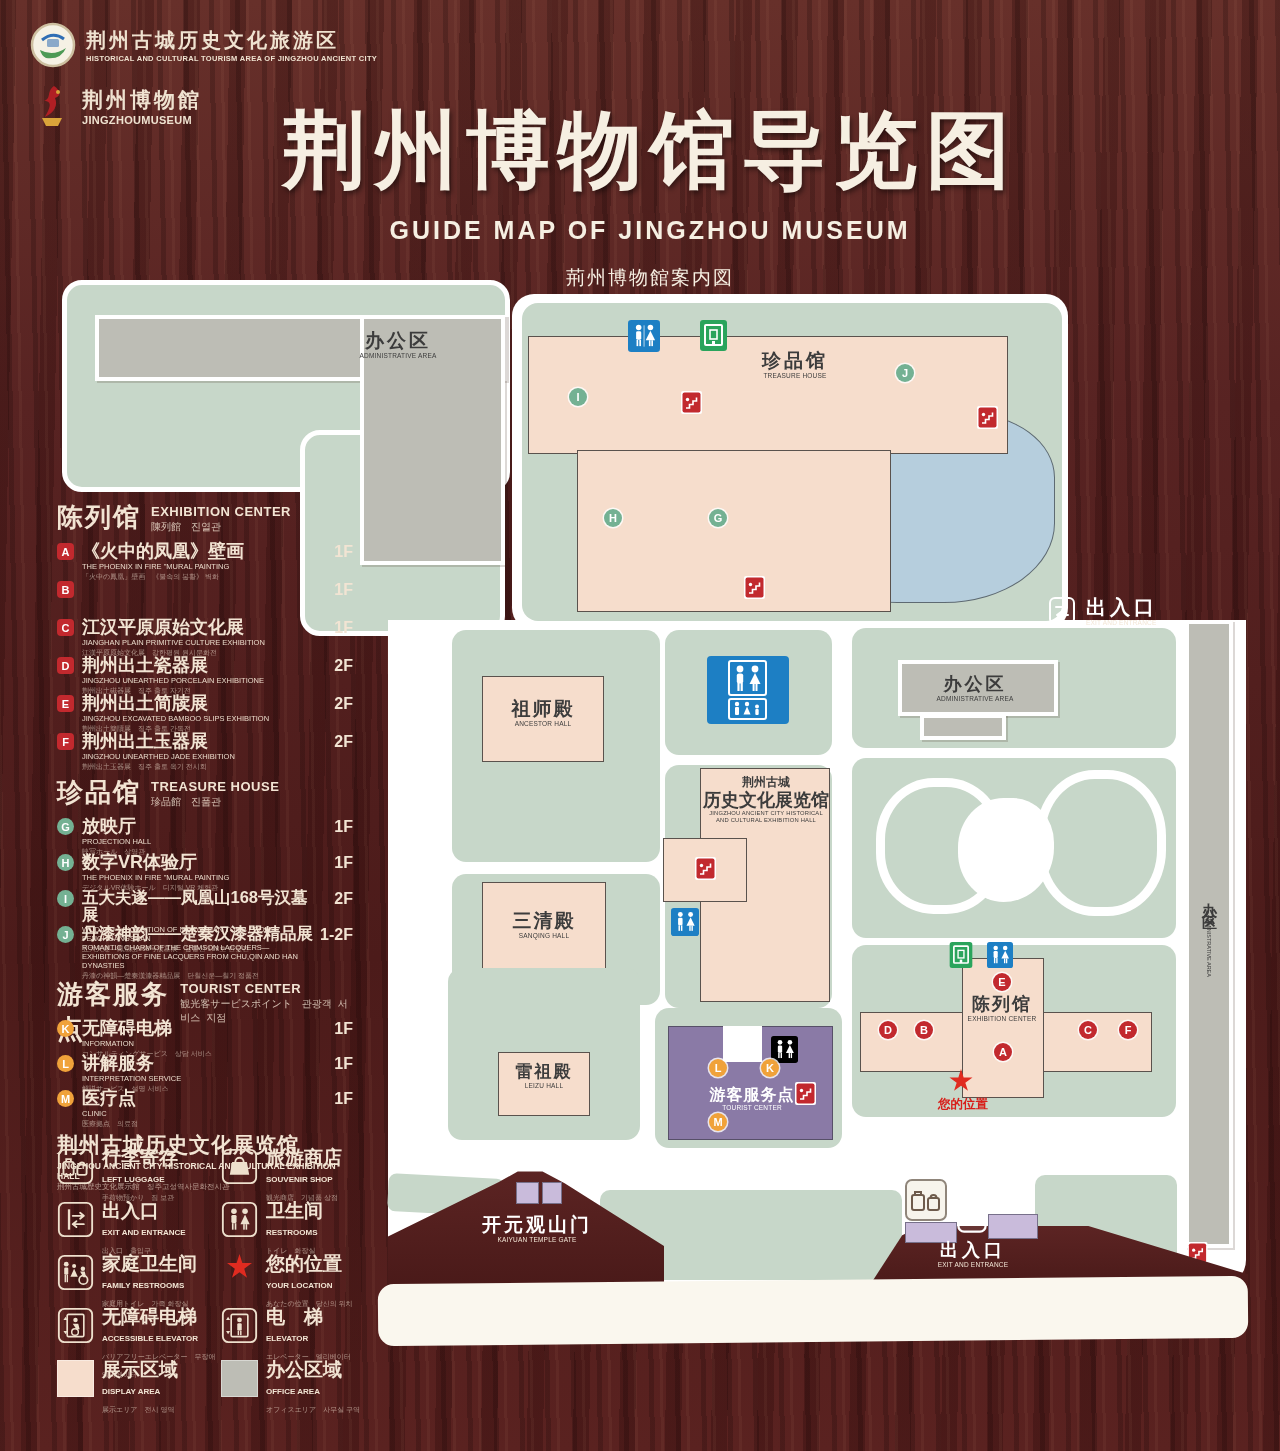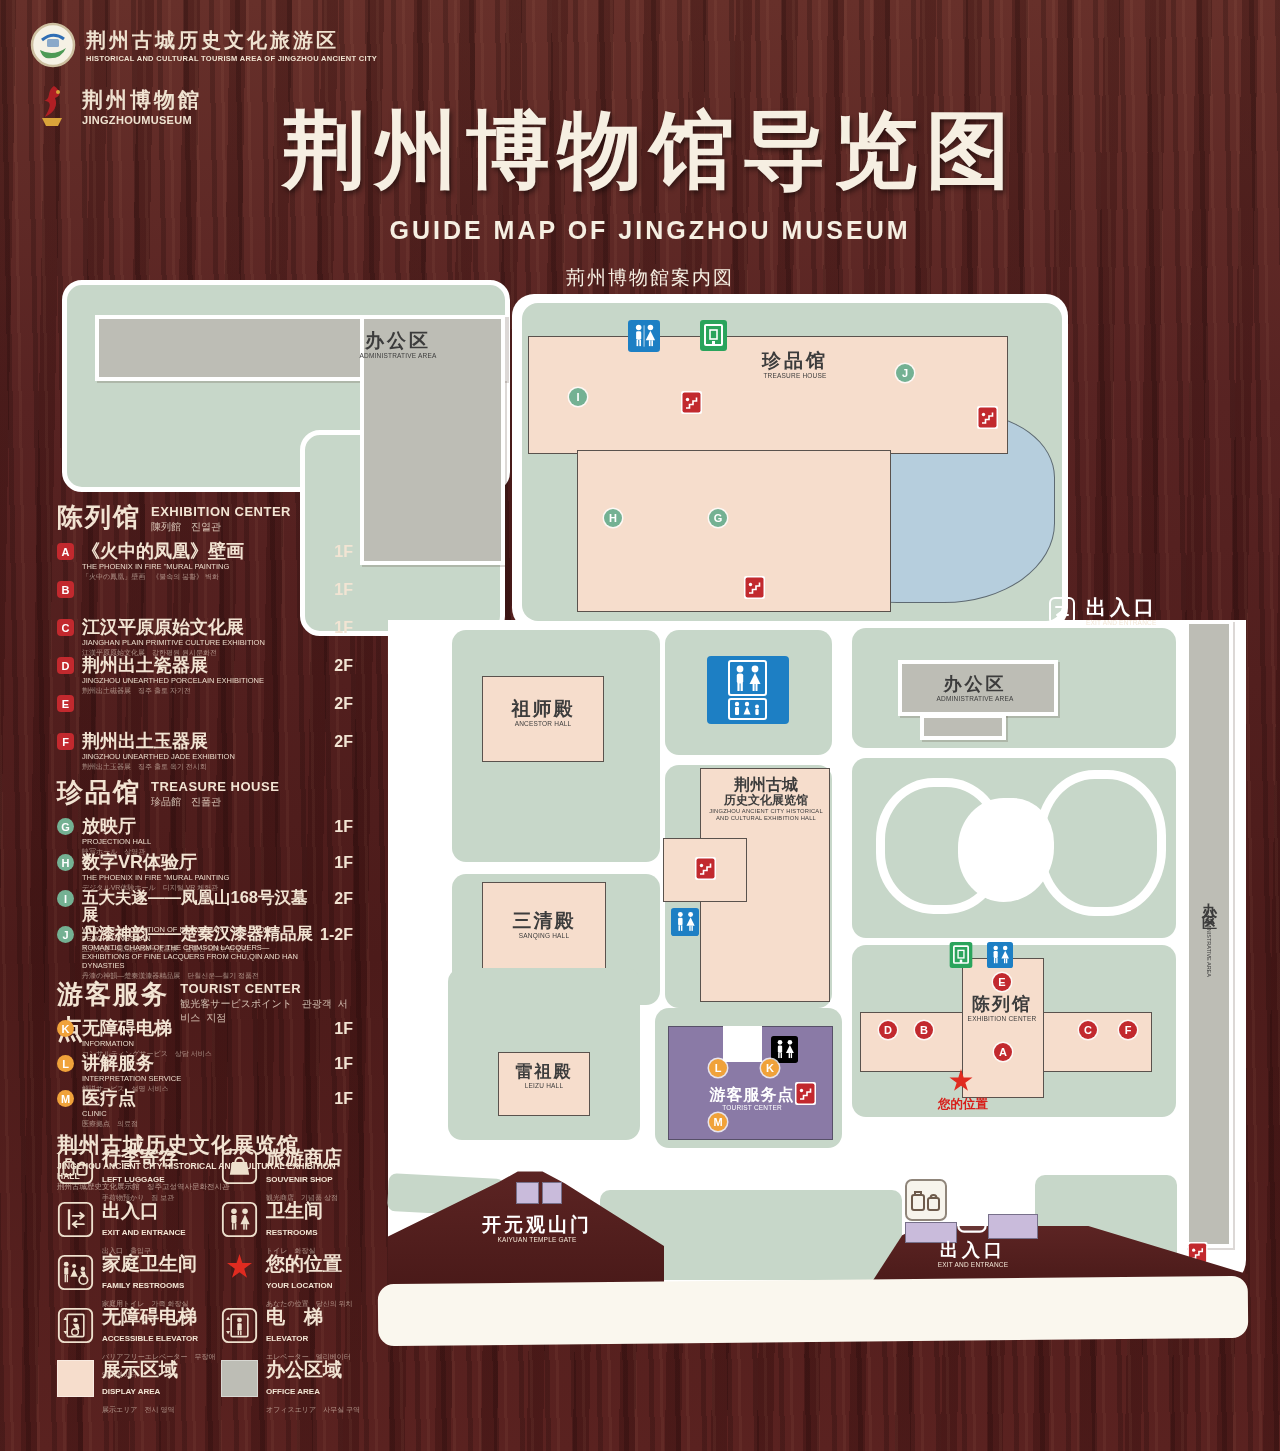--- a/index.html
+++ b/index.html
@@ -208,22 +208,22 @@
           <path d="M40 50.5 l-3.5 8 h7 Z"></path>
           <circle cx="50" cy="50.5" r="2"></circle>
           <rect x="48.3" y="53" width="3.4" height="6" rx="1"></rect>
         </g>
     </svg>
 
     <div class="a parcel" style="left:665px;top:765px;width:167px;height:243px;"></div>
     <div class="a pink" style="left:700px;top:768px;width:130px;height:234px;"></div>
     <div class="a pink" style="left:663px;top:838px;width:84px;height:64px;"></div>
     <div class="a lbl" style="left:698px;top:776px;width:136px;">
-      <span class="cn" style="font-size:16px;">荆州古城</span>
-      <span class="cn" style="font-size:12px;">历史文化展览馆</span>
+      <span class="cn" style="font-size:12px;">荆州古城</span>
+      <span class="cn" style="font-size:18px;">历史文化展览馆</span>
       <span class="en" style="font-size:5.8px;">JINGZHOU ANCIENT CITY HISTORICAL</span>
       <span class="en" style="font-size:5.8px;">AND CULTURAL EXHIBITION HALL</span>
     </div>
     <svg class="a" style="left:695px;top:857px;" width="21" height="23" viewBox="0 0 21 23">
       <rect width="21" height="23" rx="2" fill="#fff"></rect>
         <rect x="1.5" y="1.5" width="18" height="20" rx="2" fill="#c2292e"></rect>
       <path d="M5 17 h3.5 v-3.5 h3.5 v-3.5 h3.5 V6.5" stroke="#fff" stroke-width="1.6" fill="none"></path>
         <circle cx="6.5" cy="8.5" r="1.7" fill="#fff"></circle>
     </svg>
     <svg class="a" style="left:671px;top:906px;" width="28" height="32" viewBox="0 0 30 30">
@@ -415,20 +415,25 @@
       <span class="badge b-red">D</span>
       <span class="itxt">
           <span class="icn">荆州出土瓷器展</span>
           <span class="ien">JINGZHOU UNEARTHED PORCELAIN EXHIBITIONE</span>
           <span class="isub">荆州出土磁器展　징주 출토 자기전</span>
         </span>
       <span class="floor">2F</span>
     </div>
     <div class="item">
       <span class="badge b-red">E</span>
+      <span class="itxt">
+          <span class="icn">荆州出土简牍展</span>
+          <span class="ien">JINGZHOU EXCAVATED BAMBOO SLIPS EXHIBITION</span>
+          <span class="isub">荆州出土簡牘展　징주 출토 간독전</span>
+        </span>
       <span class="floor">2F</span>
     </div>
     <div class="item">
       <span class="badge b-red">F</span>
       <span class="itxt">
           <span class="icn">荆州出土玉器展</span>
           <span class="ien">JINGZHOU UNEARTHED JADE EXHIBITION</span>
           <span class="isub">荆州出土玉器展　징주 출토 옥기 전시회</span>
         </span>
       <span class="floor">2F</span>

